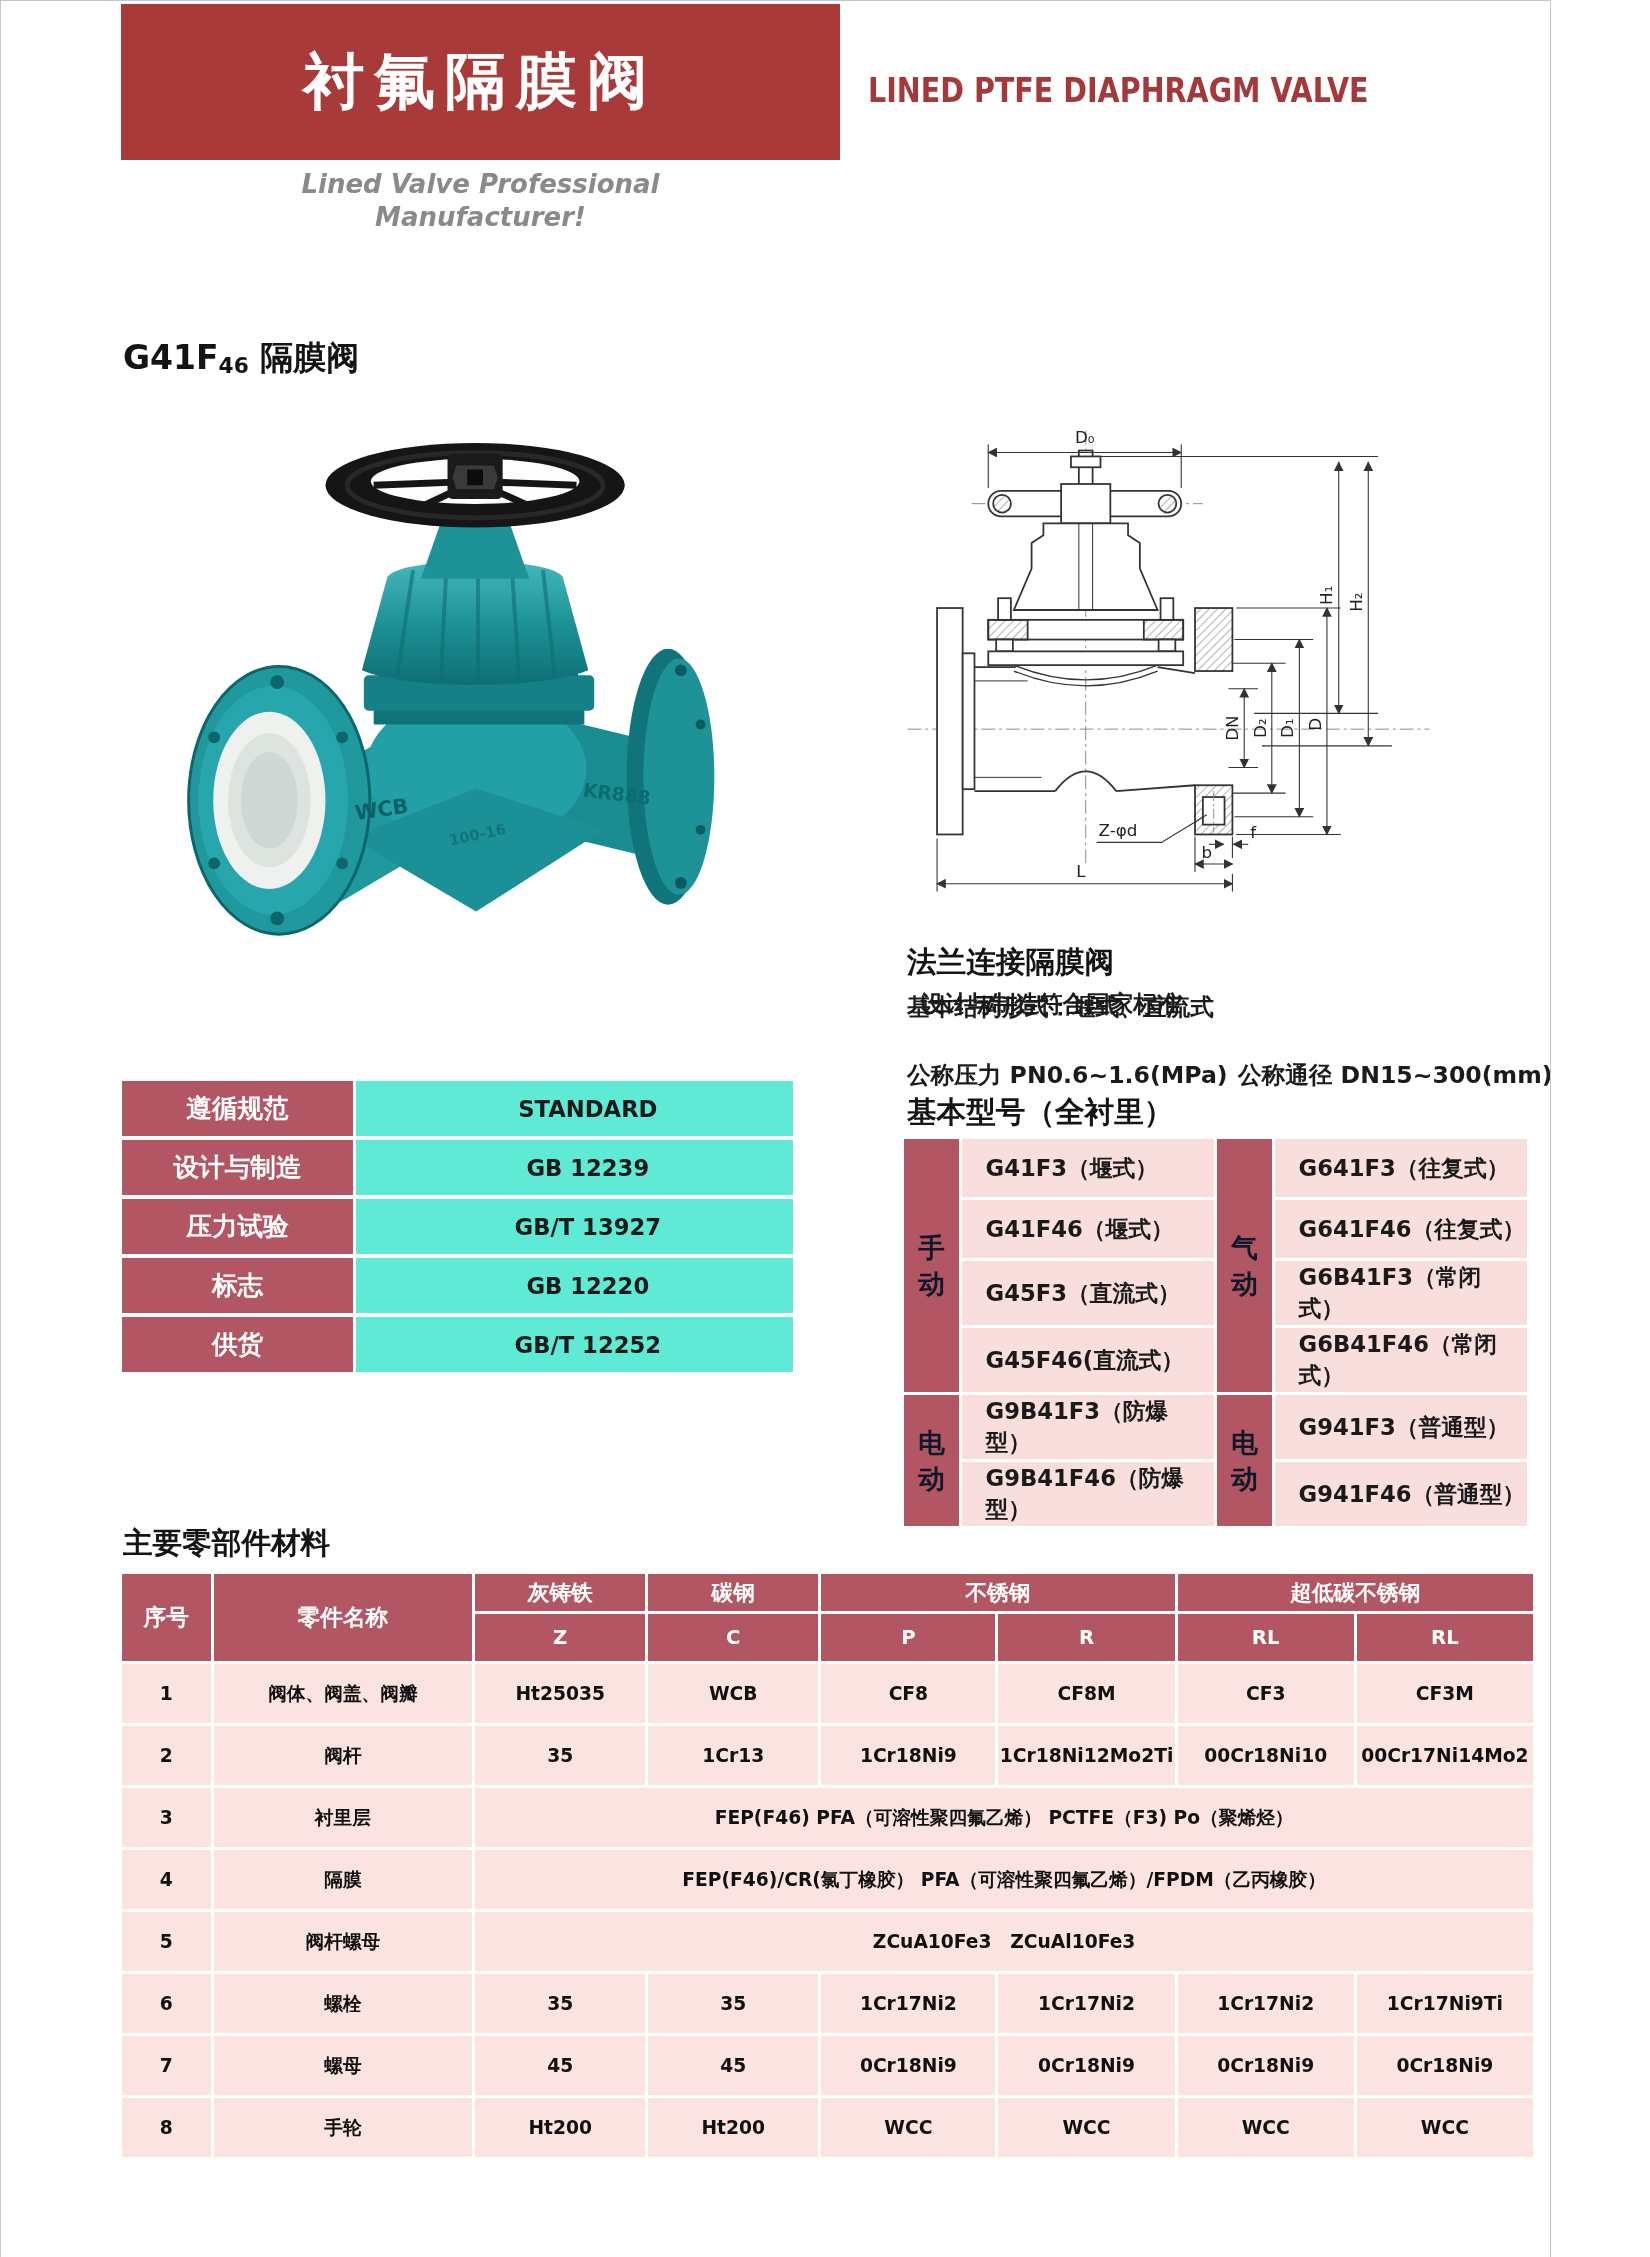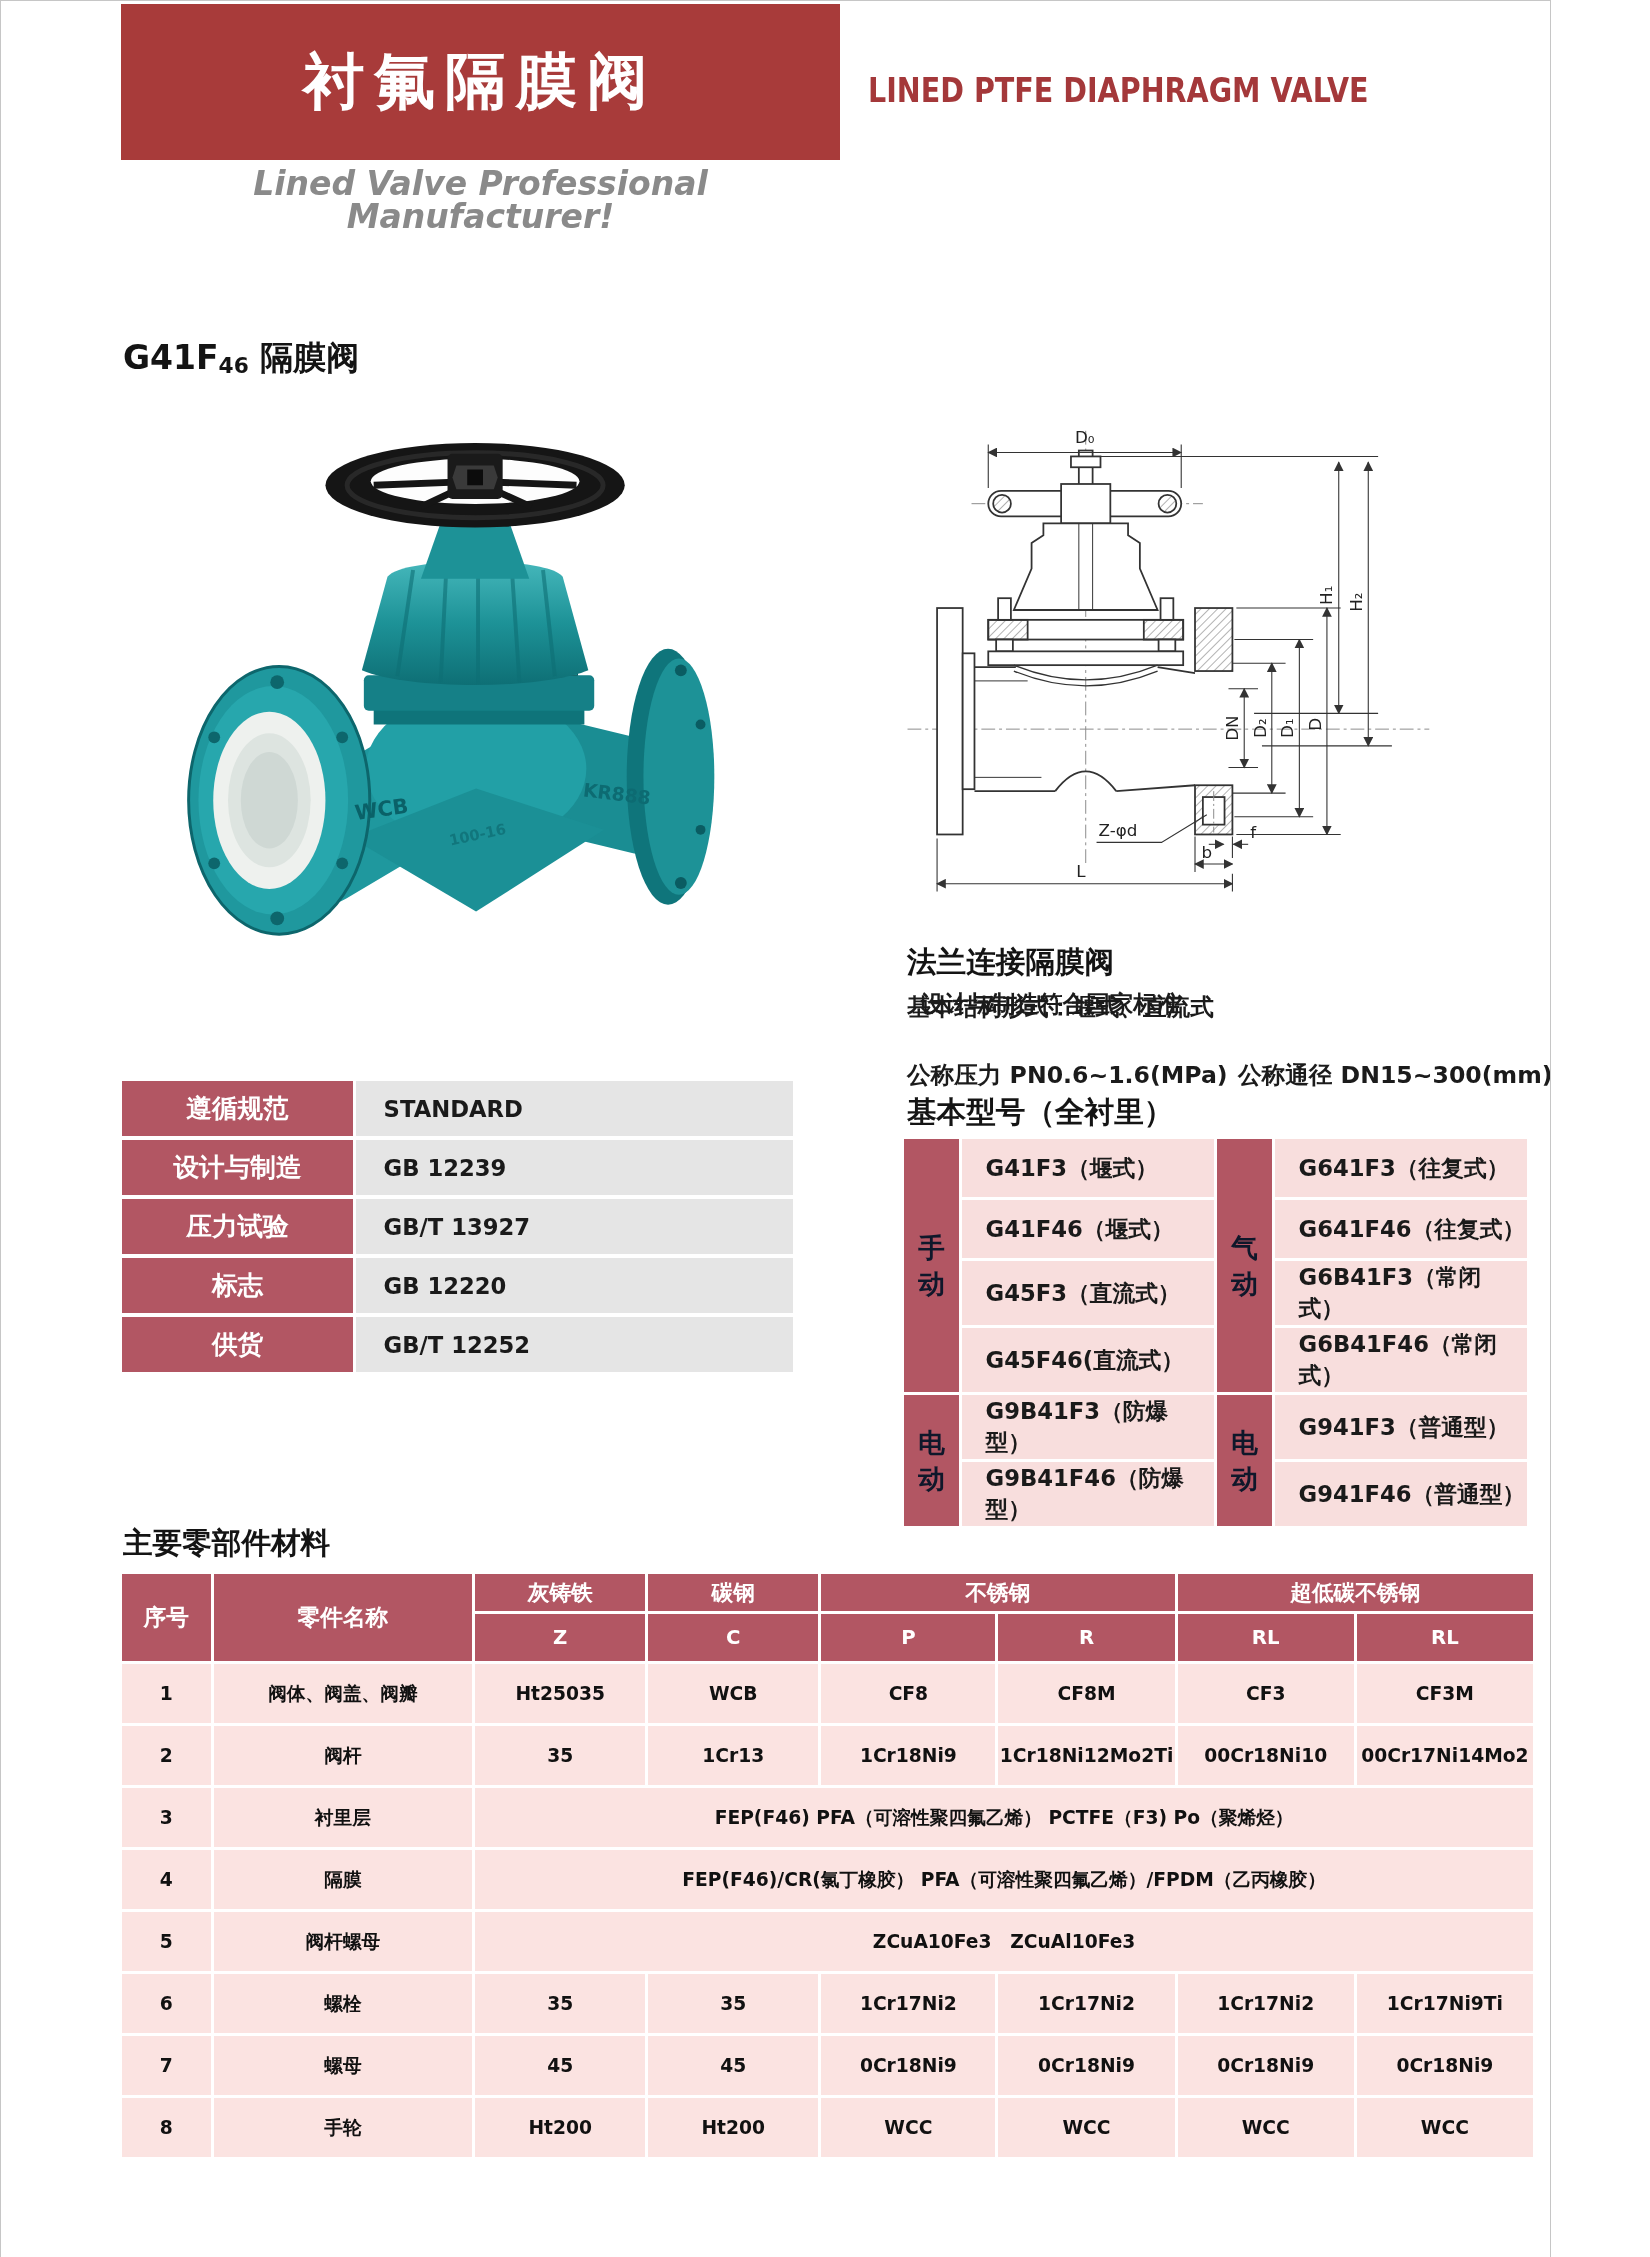--- a/index.html
+++ b/index.html
@@ -8,35 +8,35 @@
     border:1px solid #c6c6c6;box-sizing:border-box;overflow:hidden;
     font-family:"DejaVu Sans","Liberation Sans",sans-serif;color:#1a1a1a;
   }
   .abs{position:absolute;}
 
   
   .banner{left:120px;top:3px;width:719px;height:156px;background:#a83b3a;
           display:flex;align-items:center;justify-content:center;}
   .banner-title{color:#ffffff;font-size:61px;font-weight:800;letter-spacing:9.9px;}
   .tagline{left:120px;top:167px;width:719px;text-align:center;color:#8a8a8a;
-           font-size:33px;font-style:italic;font-weight:600;line-height:32.5px;}
+           font-size:26px;font-style:italic;font-weight:600;line-height:32.5px;}
   .en-title{left:867px;top:69px;font-size:34px;font-weight:800;color:#a4383a;
             letter-spacing:0px;transform:scaleX(.84);transform-origin:left center;white-space:nowrap;}
 
   
   .h-model{left:122px;top:335px;font-size:33px;font-weight:800;color:#141414;}
   .h-model .subnum{font-size:21.7px;font-weight:800;vertical-align:-3.9px;}
   .h-black{font-size:29.6px;font-weight:800;color:#141414;}
   .info-line{font-size:23.6px;color:#1b1b1b;font-weight:600;white-space:nowrap;}
 
   
   .std-table{border-collapse:separate;border-spacing:3.9px 4.9px;table-layout:fixed;}
   .std-table td{height:53px;vertical-align:middle;}
   .cell-dark{background:#b25663;color:#ffffff;text-align:center;font-size:25.6px;font-weight:600;}
-  .cell-pink{background:#e5e5e5;color:#1a1a1a;font-size:22.7px;font-weight:600;padding-left:27.6px;}
+  .cell-pink{background:#5eead4;color:#1a1a1a;font-size:22.7px;font-weight:600;padding-left:27.6px;text-align:center;}
 
   
   .mod-table{border-collapse:separate;border-spacing:3.9px;table-layout:fixed;}
   .mod-table td{vertical-align:middle;height:56px;}
   .mod-group{background:#b25663;color:#0f172a;text-align:center;font-size:26.6px;font-weight:700;}
   .mod-item{background:#f8dedd;font-size:22.7px;font-weight:600;padding-left:23.6px;}
 
   
   .mat-table{border-collapse:separate;border-spacing:3.9px;table-layout:fixed;width:1417px;}
   .mat-table th{background:#b25663;color:#ffffff;font-weight:700;vertical-align:middle;text-align:center;}

